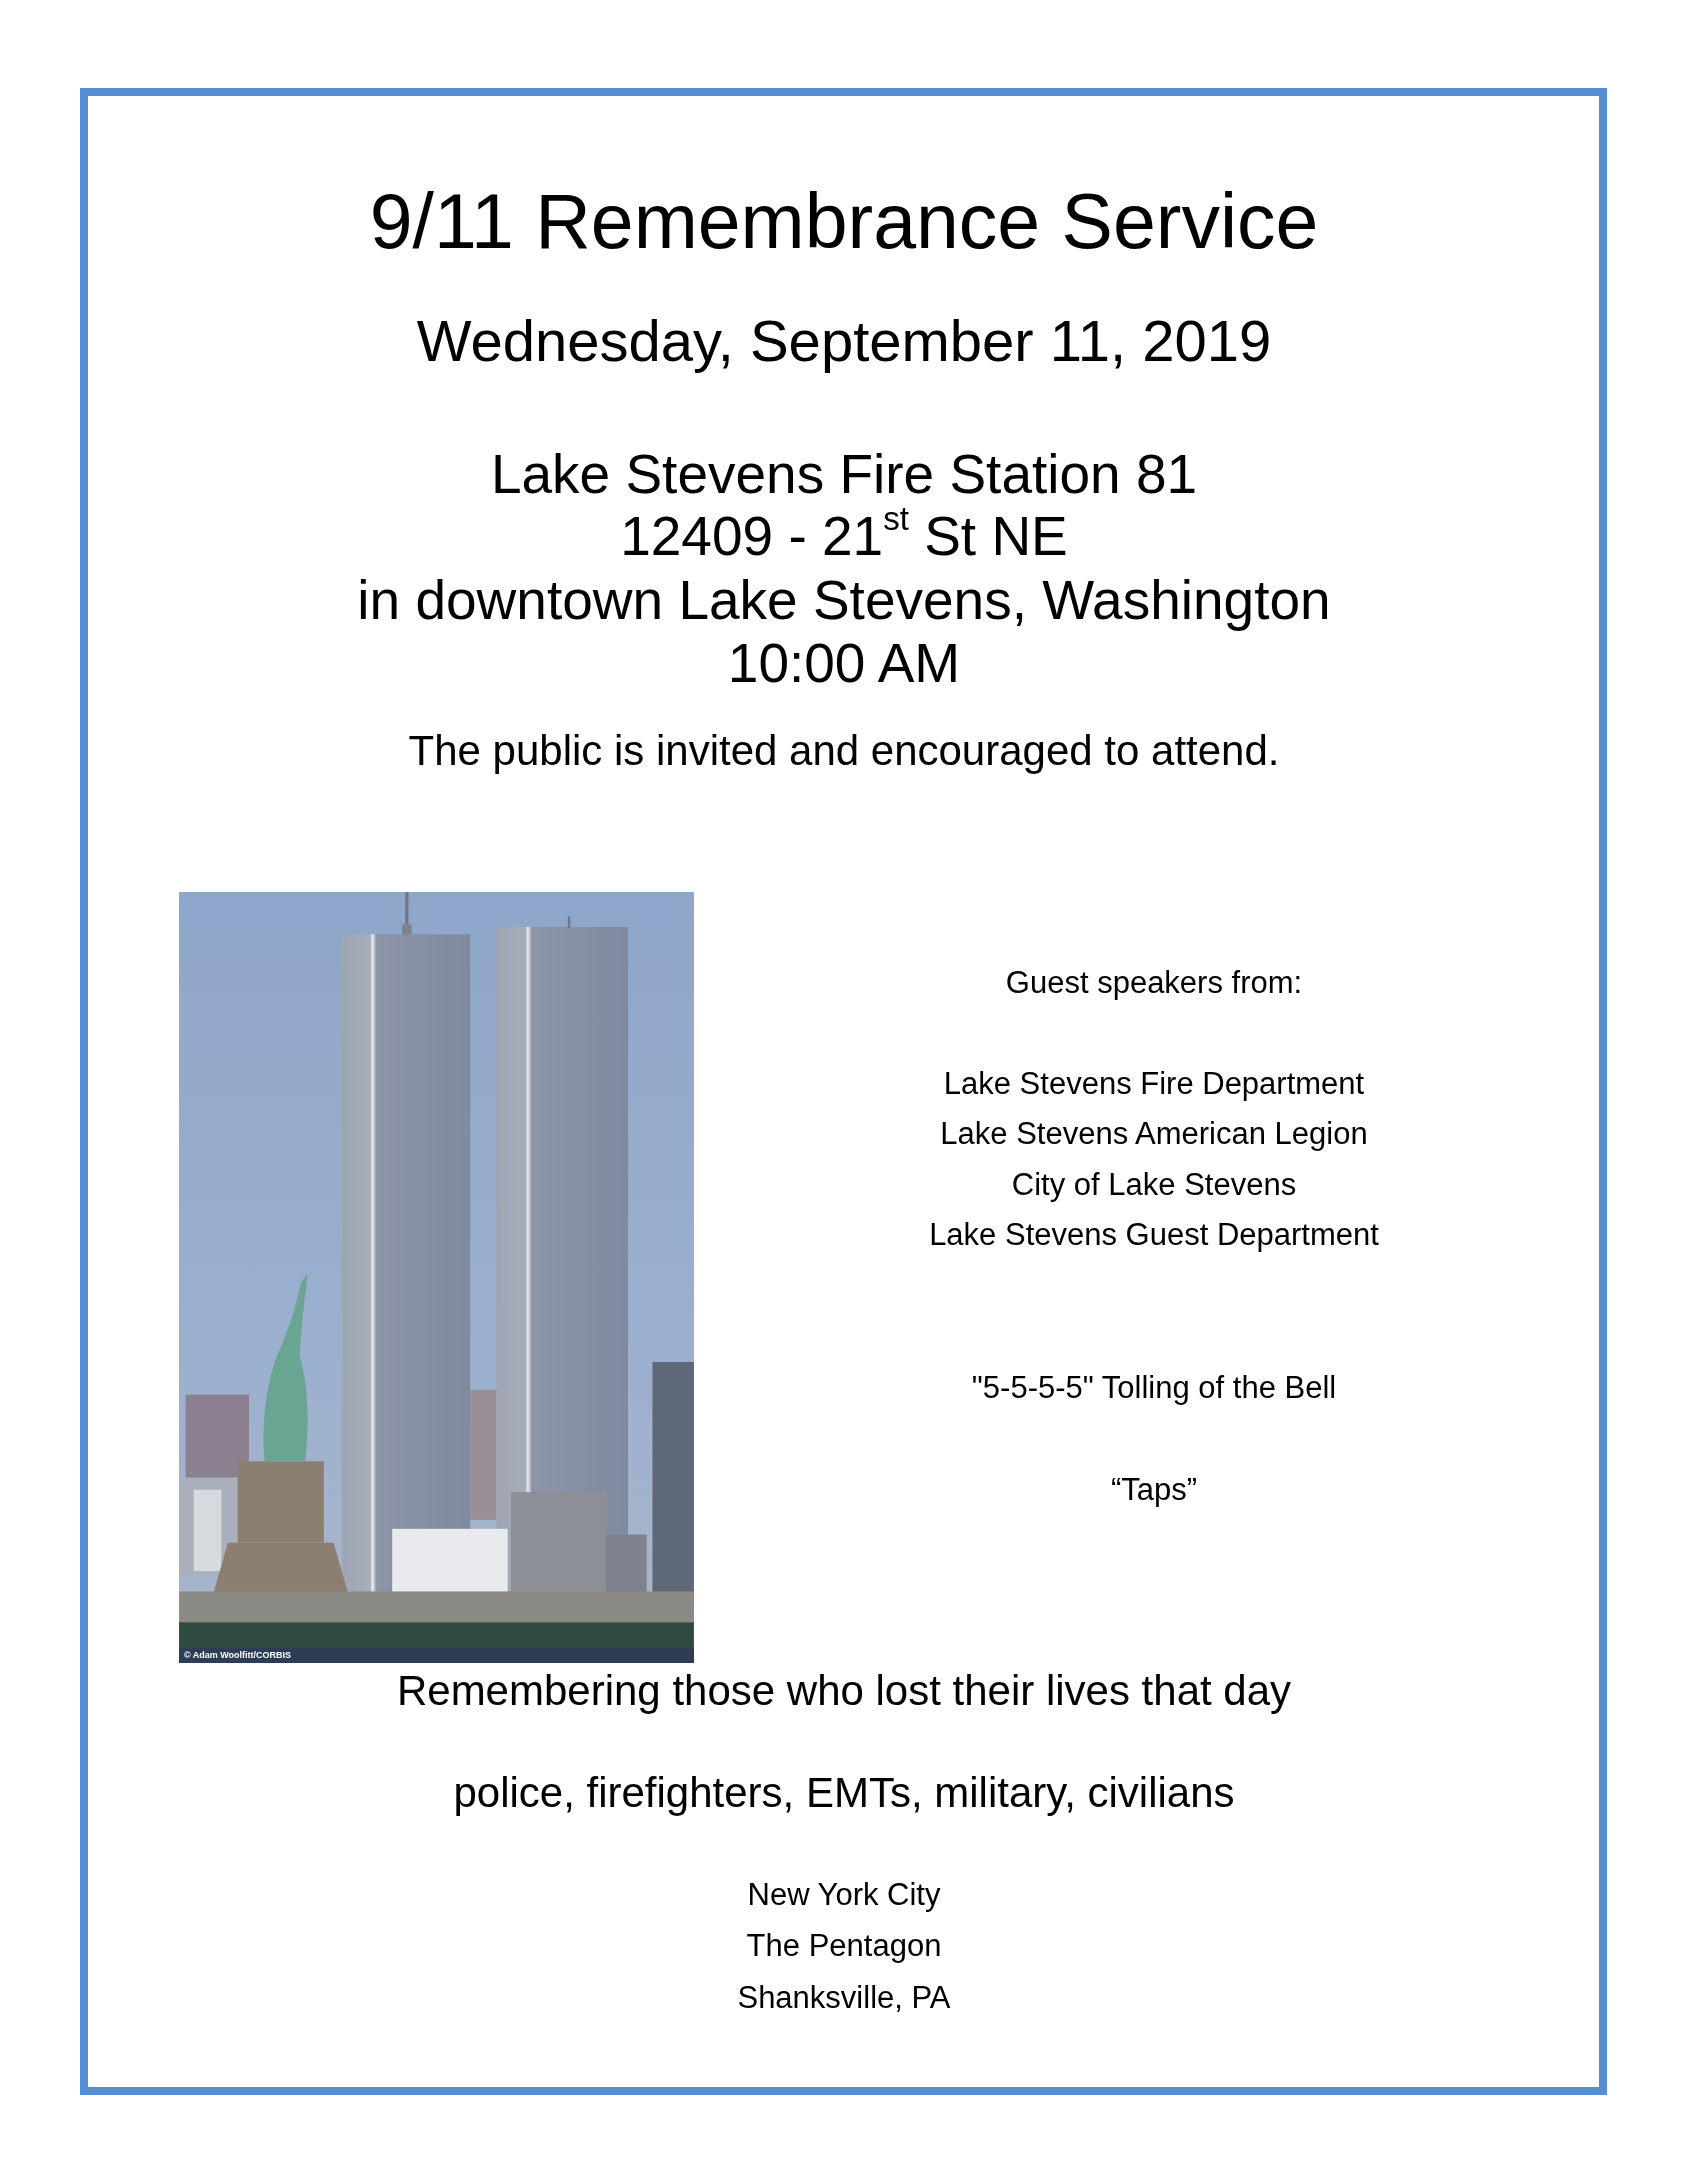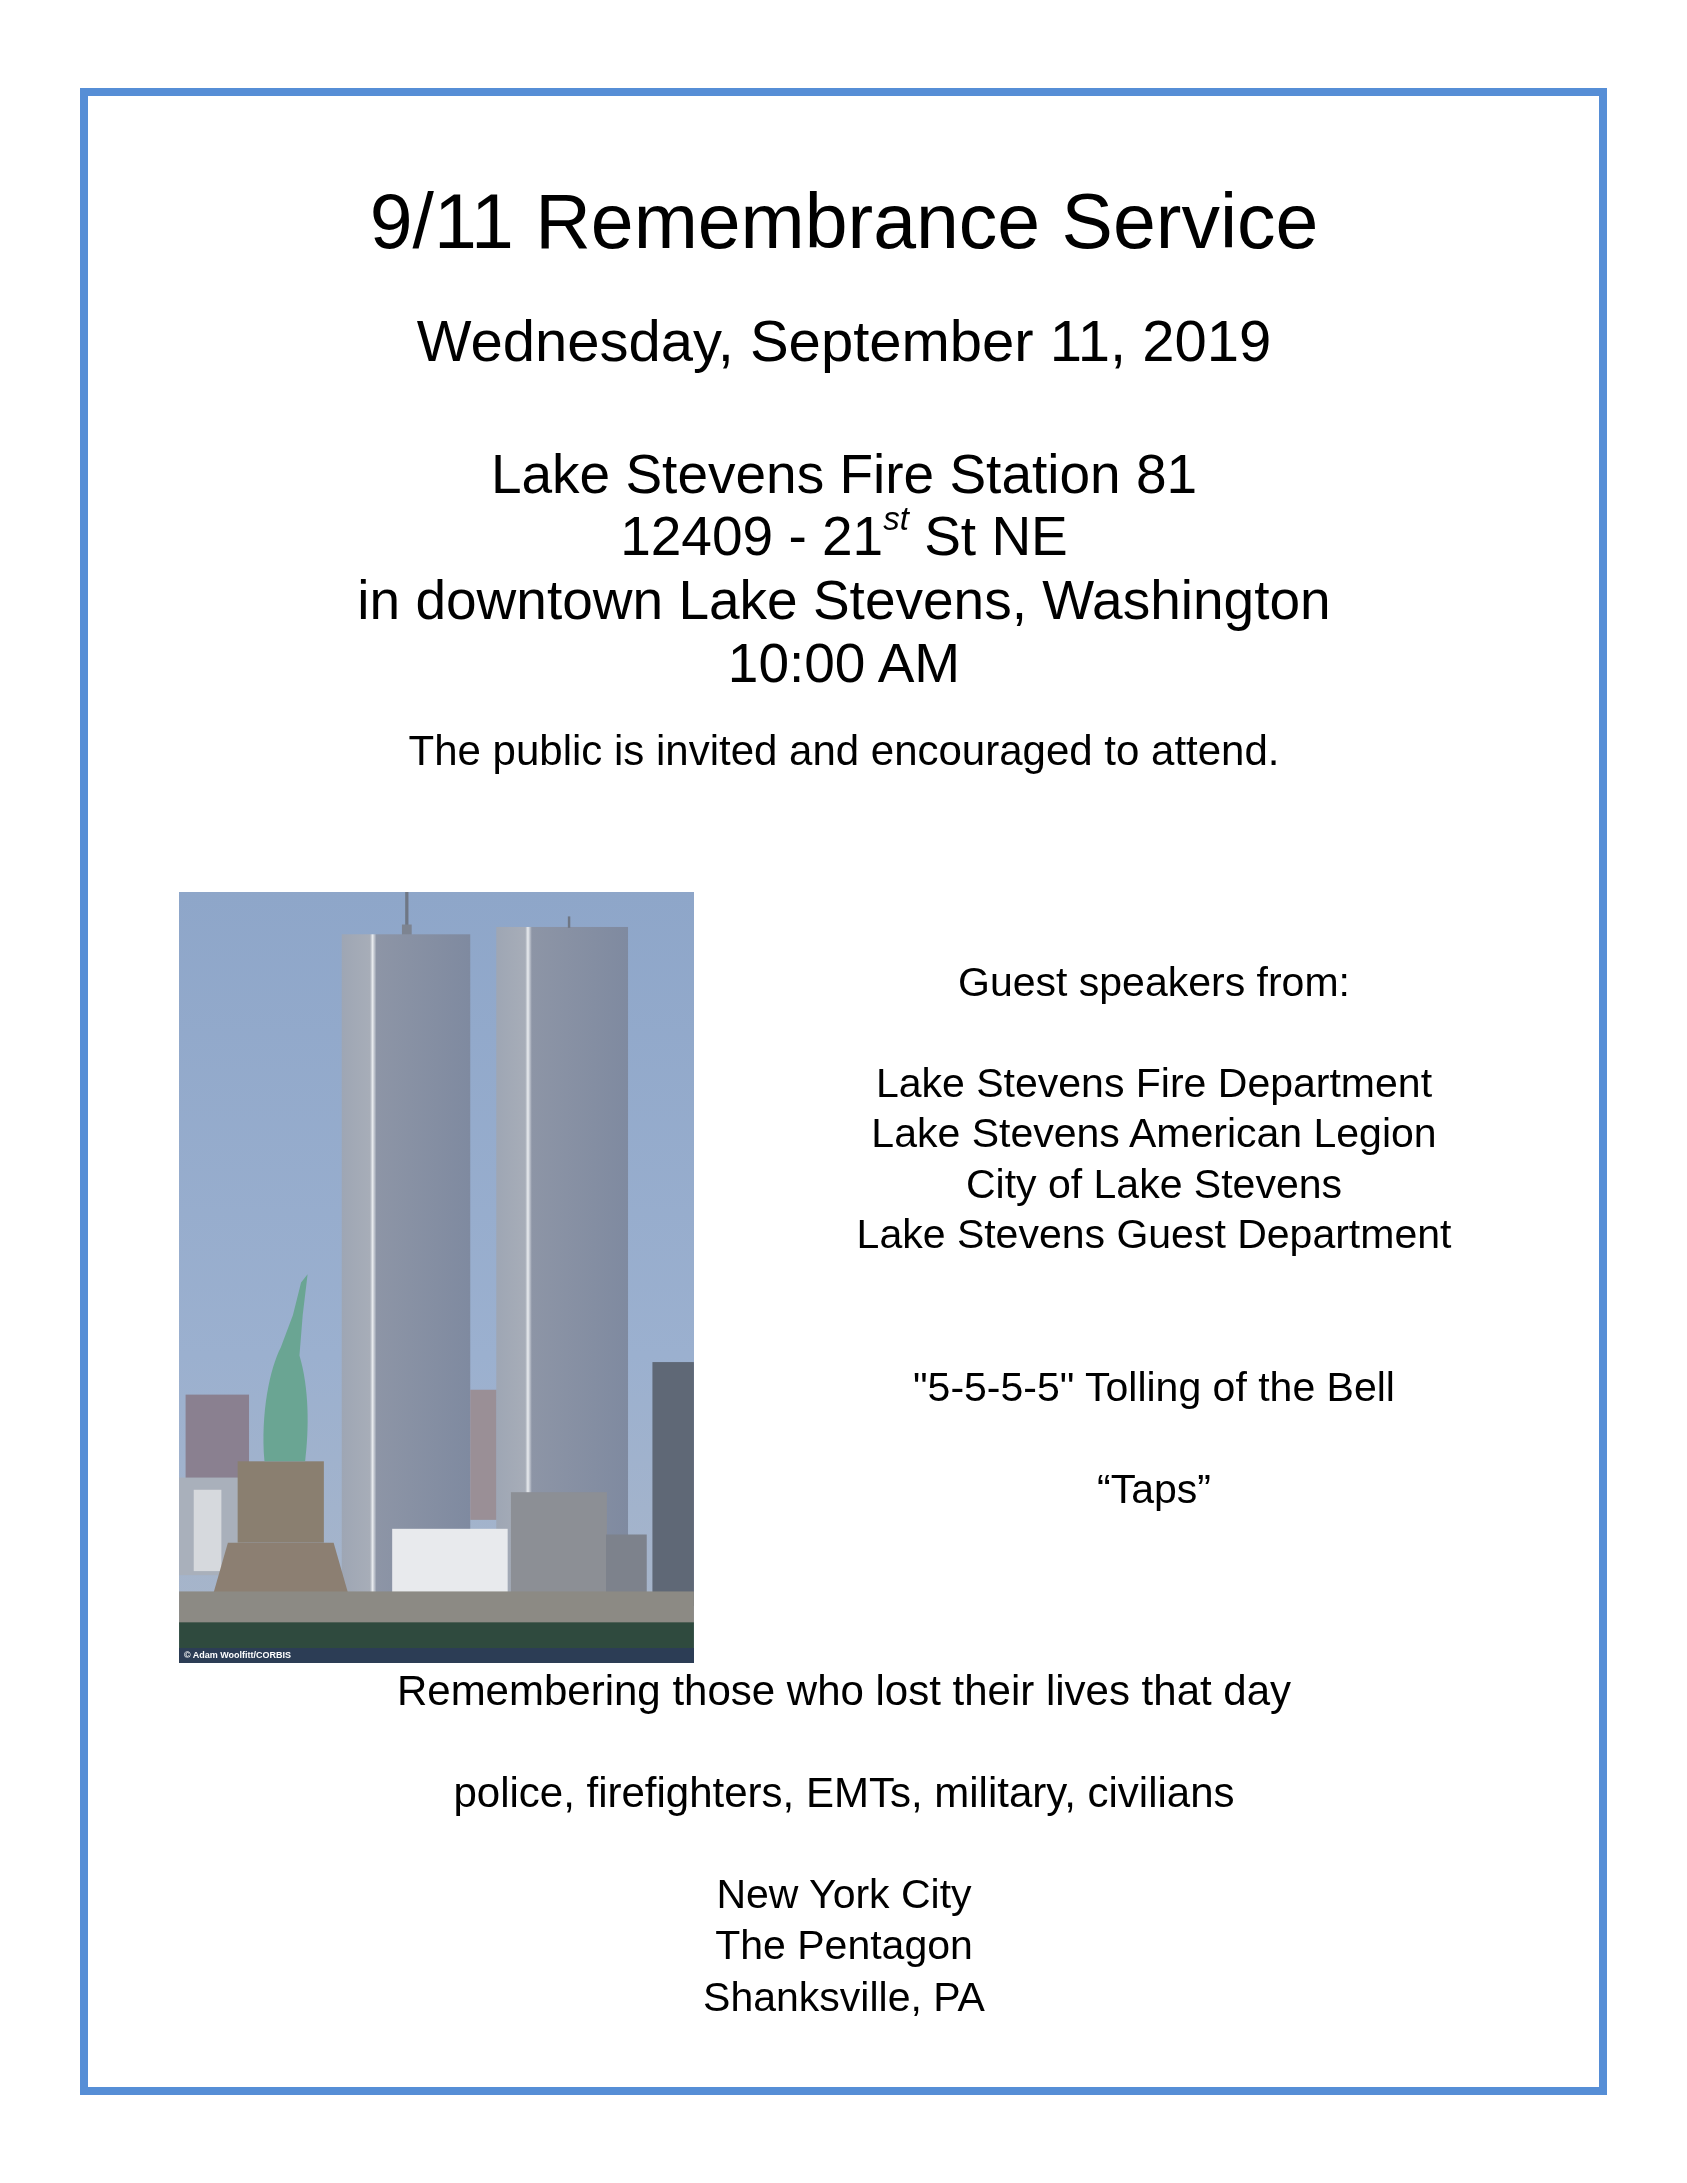--- a/index.html
+++ b/index.html
@@ -7,22 +7,22 @@
          font-family:"Liberation Sans", sans-serif; color:#000; }
   .frame { position:absolute; left:80px; top:88px; width:1511px; height:1991px;
            border:8.1px solid #568ed6; }
   .line { position:absolute; white-space:nowrap; text-align:left; transform:translateX(-50%); }
   .c { left:844px; }
   .r { left:1154px; }
   .f95 { font-size:77px; line-height:77px; }
   .f81 { font-size:58px; line-height:66px; }
   .f68 { font-size:55px; line-height:55px; }
   .f52 { font-size:42px; line-height:42px; }
-  .f50 { font-size:41px; line-height:41px; }
-  sup { font-size:0.6em; vertical-align:0; position:relative; top:-0.75em; line-height:0;font-style:italic; }
+  .f50 { font-size:31px; line-height:41px; }
+  sup { font-size:0.6em; vertical-align:0; position:relative; top:-0.75em; line-height:0; }
   .photo { position:absolute; left:179px; top:848px; width:515px; height:771px; overflow:hidden;
            background:linear-gradient(#8ea6c9 0%, #9bb0cf 60%, #a9b6c9 100%);margin-top:44px; }
   .photo svg { display:block; }
   .caption { position:absolute; left:0; bottom:0; width:515px; height:14.6px; background:#2c3d55; }
   .caption span { position:absolute; left:4.9px; top:1.6px; font-size:9px; font-weight:bold; color:#fff; line-height:11.4px; white-space:nowrap; }
 </style>
 </head>
 <body>
 
 <div class="frame"></div>

